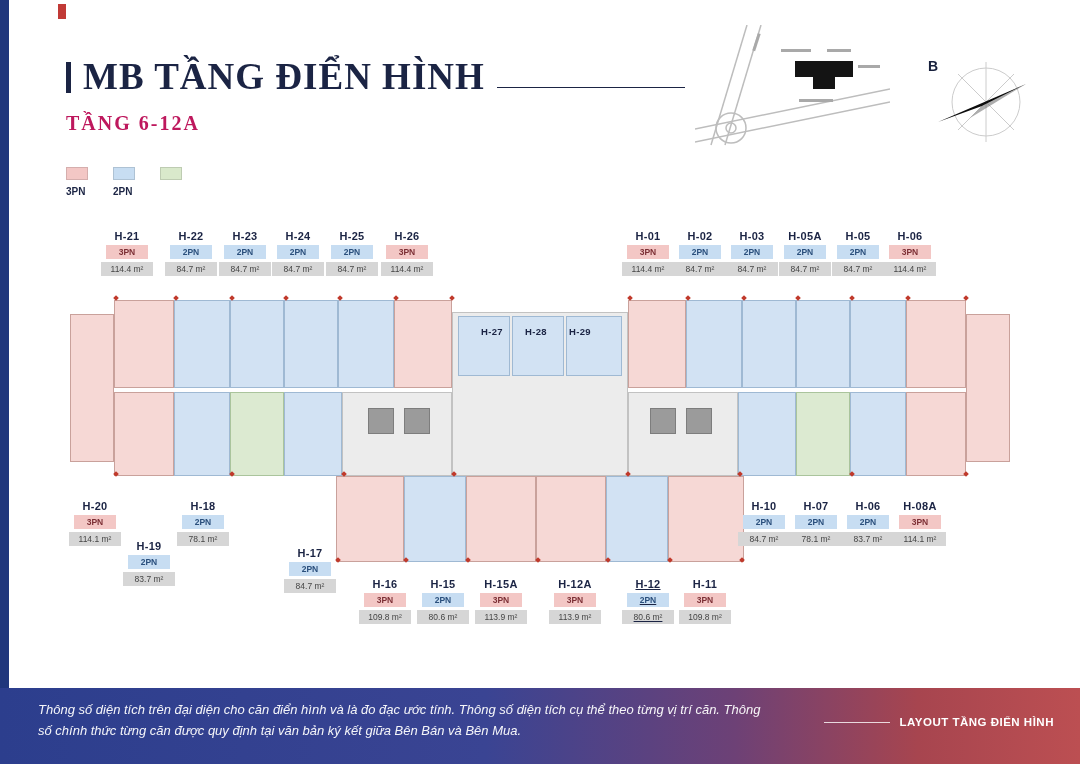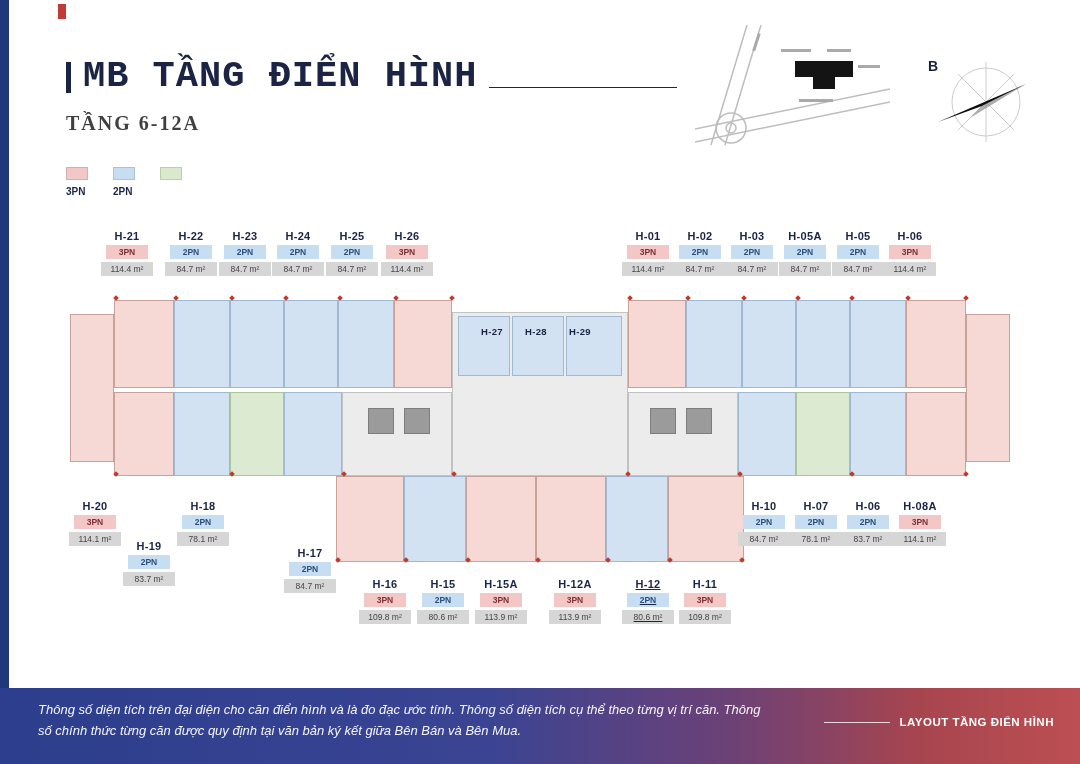--- a/index.html
+++ b/index.html
@@ -5,23 +5,23 @@
   *{margin:0;padding:0;box-sizing:border-box}
   html,body{width:1080px;height:764px}
   body{font-family:"Liberation Sans",sans-serif;background:#fff;position:relative;overflow:hidden;color:#1b2444}
 
   .left-stripe{position:absolute;left:0;top:0;width:9px;height:688px;background:#20377c}
   .red-tick{position:absolute;left:58px;top:4px;width:8px;height:15px;background:#c13a36}
 
   .header{position:absolute;left:66px;top:58px}
   .title-row{display:flex;align-items:flex-end;gap:12px}
   .title-tick{width:5px;height:31px;background:#1b2444;margin-bottom:2px}
-  .page-title{font-family:Liberation Mono, monospace;font-size:37px;font-weight:700;letter-spacing:1px;color:#1b2444;line-height:1}
+  .page-title{font-family:Liberation Serif, serif;font-size:37px;font-weight:700;letter-spacing:1px;color:#1b2444;line-height:1}
   .title-line{width:188px;height:1px;background:#1b2444;margin-bottom:7px}
-  .page-subtitle{font-family:"Liberation Serif",serif;font-size:20px;font-weight:600;letter-spacing:2px;margin-top:17px;color:#404040}
+  .page-subtitle{font-family:"Liberation Serif",serif;font-size:20px;font-weight:600;letter-spacing:2px;margin-top:17px;color:#be185d}
 
   .legend{margin-top:32px;display:flex;gap:25px}
   .legend-item{display:flex;flex-direction:column;gap:6px}
   .swatch{width:22px;height:13px;border:1px solid rgba(0,0,0,.12)}
   .legend-label{font-size:10px;font-weight:700;color:#1b2444;min-height:12px}
 
   .site-map{position:absolute;left:695px;top:25px;width:195px;height:135px}
   .compass{position:absolute;left:918px;top:50px;width:112px;height:96px}
   .compass .north{position:absolute;left:10px;top:8px;font-size:14px;font-weight:700;color:#17203c}
   .compass svg{position:absolute;left:16px;top:10px}

